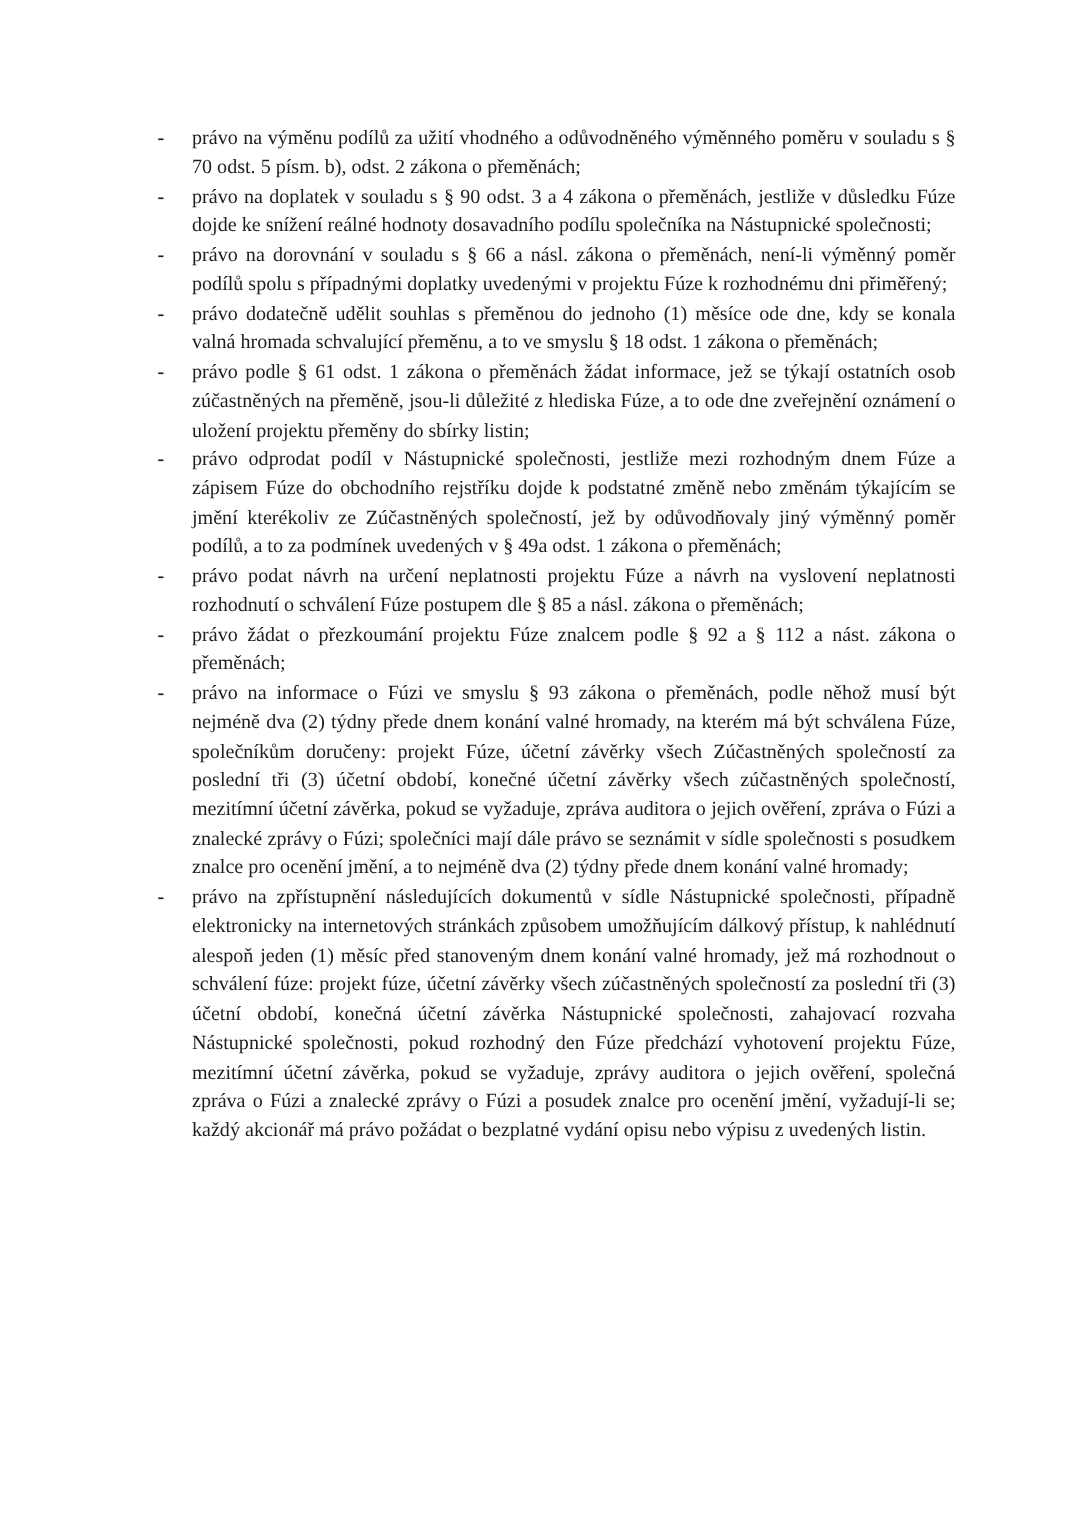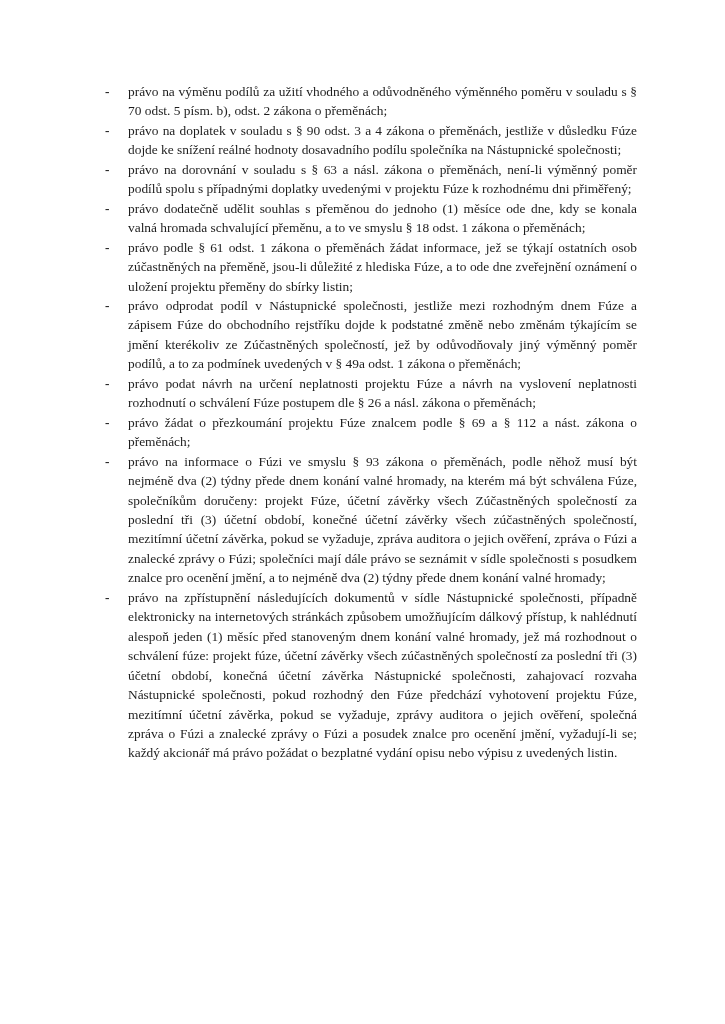--- a/index.html
+++ b/index.html
@@ -50,46 +50,46 @@
       <span class="bullet-text">právo na výměnu podílů za užití vhodného a odůvodněného výměnného poměru v souladu s § 70 odst. 5 písm. b), odst. 2 zákona o přeměnách;</span>
     </li>
 
     <li class="bullet-item">
       <span class="bullet-dash">-</span>
       <span class="bullet-text">právo na doplatek v souladu s § 90 odst. 3 a 4 zákona o přeměnách, jestliže v důsledku Fúze dojde ke snížení reálné hodnoty dosavadního podílu společníka na Nástupnické společnosti;</span>
     </li>
 
     <li class="bullet-item">
       <span class="bullet-dash">-</span>
-      <span class="bullet-text">právo na dorovnání v souladu s § 63 a násl. zákona o přeměnách, není-li výměnný poměr podílů spolu s případnými doplatky uvedenými v projektu Fúze k rozhodnému dni přiměřený;</span>
+      <span class="bullet-text">právo na dorovnání v souladu s § 66 a násl. zákona o přeměnách, není-li výměnný poměr podílů spolu s případnými doplatky uvedenými v projektu Fúze k rozhodnému dni přiměřený;</span>
     </li>
 
     <li class="bullet-item">
       <span class="bullet-dash">-</span>
       <span class="bullet-text">právo dodatečně udělit souhlas s přeměnou do jednoho (1) měsíce ode dne, kdy se konala valná hromada schvalující přeměnu, a to ve smyslu § 18 odst. 1 zákona o přeměnách;</span>
     </li>
 
     <li class="bullet-item">
       <span class="bullet-dash">-</span>
       <span class="bullet-text">právo podle § 61 odst. 1 zákona o přeměnách žádat informace, jež se týkají ostatních osob zúčastněných na přeměně, jsou-li důležité z hlediska Fúze, a to ode dne zveřejnění oznámení o uložení projektu přeměny do sbírky listin;</span>
     </li>
 
     <li class="bullet-item">
       <span class="bullet-dash">-</span>
       <span class="bullet-text">právo odprodat podíl v Nástupnické společnosti, jestliže mezi rozhodným dnem Fúze a zápisem Fúze do obchodního rejstříku dojde k podstatné změně nebo změnám týkajícím se jmění kterékoliv ze Zúčastněných společností, jež by odůvodňovaly jiný výměnný poměr podílů, a to za podmínek uvedených v § 49a odst. 1 zákona o přeměnách;</span>
     </li>
 
     <li class="bullet-item">
       <span class="bullet-dash">-</span>
-      <span class="bullet-text">právo podat návrh na určení neplatnosti projektu Fúze a návrh na vyslovení neplatnosti rozhodnutí o schválení Fúze postupem dle § 26 a násl. zákona o přeměnách;</span>
+      <span class="bullet-text">právo podat návrh na určení neplatnosti projektu Fúze a návrh na vyslovení neplatnosti rozhodnutí o schválení Fúze postupem dle § 85 a násl. zákona o přeměnách;</span>
     </li>
 
     <li class="bullet-item">
       <span class="bullet-dash">-</span>
-      <span class="bullet-text">právo žádat o přezkoumání projektu Fúze znalcem podle § 69 a § 112 a nást. zákona o přeměnách;</span>
+      <span class="bullet-text">právo žádat o přezkoumání projektu Fúze znalcem podle § 92 a § 112 a nást. zákona o přeměnách;</span>
     </li>
 
     <li class="bullet-item">
       <span class="bullet-dash">-</span>
       <span class="bullet-text">právo na informace o Fúzi ve smyslu § 93 zákona o přeměnách, podle něhož musí být nejméně dva (2) týdny přede dnem konání valné hromady, na kterém má být schválena Fúze, společníkům doručeny: projekt Fúze, účetní závěrky všech Zúčastněných společností za poslední tři (3) účetní období, konečné účetní závěrky všech zúčastněných společností, mezitímní účetní závěrka, pokud se vyžaduje, zpráva auditora o jejich ověření, zpráva o Fúzi a znalecké zprávy o Fúzi; společníci mají dále právo se seznámit v sídle společnosti s posudkem znalce pro ocenění jmění, a to nejméně dva (2) týdny přede dnem konání valné hromady;</span>
     </li>
 
     <li class="bullet-item">
       <span class="bullet-dash">-</span>
       <span class="bullet-text">právo na zpřístupnění následujících dokumentů v sídle Nástupnické společnosti, případně elektronicky na internetových stránkách způsobem umožňujícím dálkový přístup, k nahlédnutí alespoň jeden (1) měsíc před stanoveným dnem konání valné hromady, jež má rozhodnout o schválení fúze: projekt fúze, účetní závěrky všech zúčastněných společností za poslední tři (3) účetní období, konečná účetní závěrka Nástupnické společnosti, zahajovací rozvaha Nástupnické společnosti, pokud rozhodný den Fúze předchází vyhotovení projektu Fúze, mezitímní účetní závěrka, pokud se vyžaduje, zprávy auditora o jejich ověření, společná zpráva o Fúzi a znalecké zprávy o Fúzi a posudek znalce pro ocenění jmění, vyžadují-li se; každý akcionář má právo požádat o bezplatné vydání opisu nebo výpisu z uvedených listin.</span>

